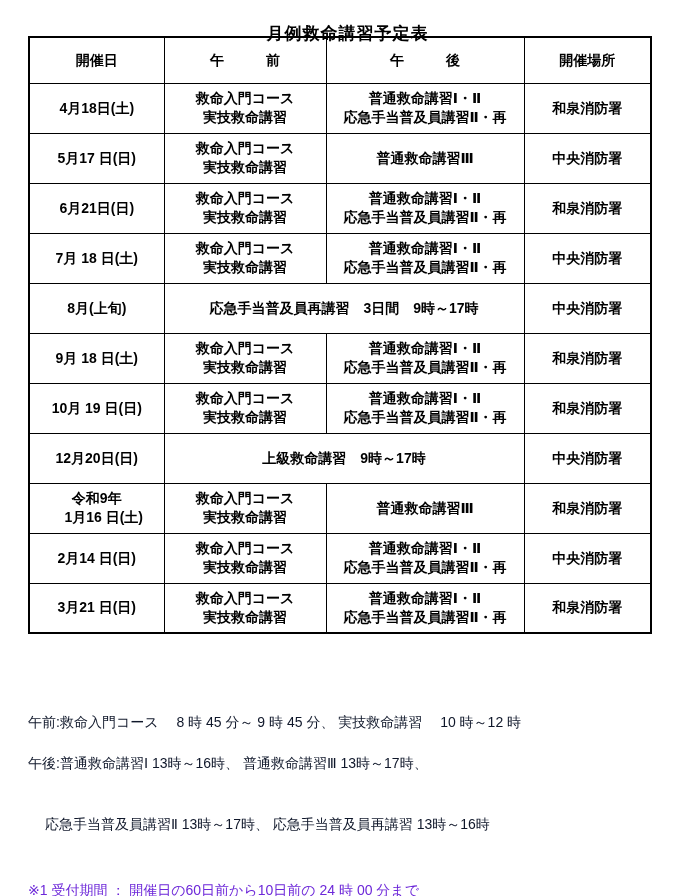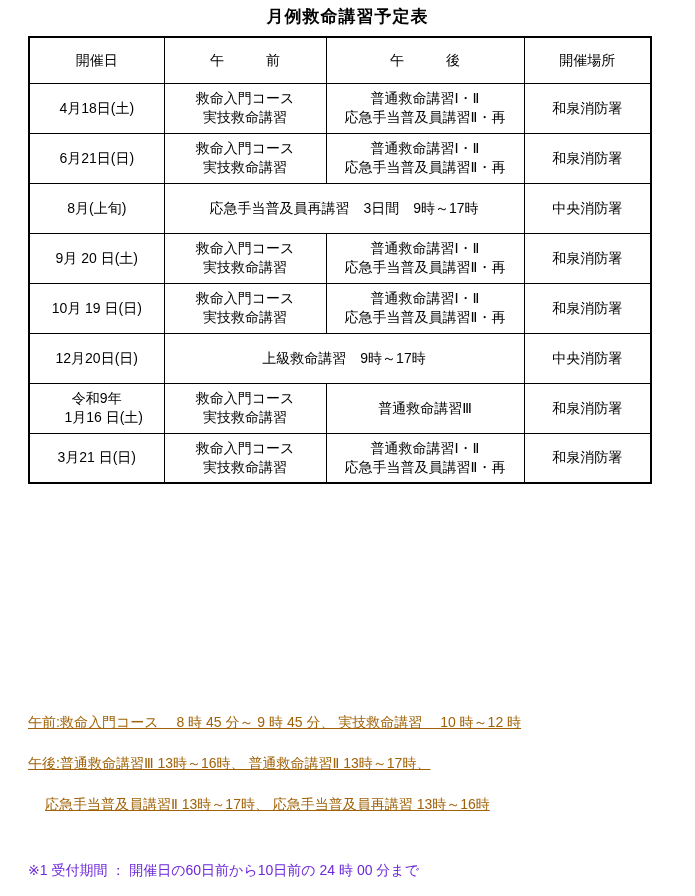--- a/index.html
+++ b/index.html
@@ -11,21 +11,21 @@
   }
   .page {
     position: relative;
     width: 695px;
     height: 896px;
     background: #ffffff;
     overflow: hidden;
   }
   .doc-title {
     position: absolute;
-    top: 5px;
+    top: 22px;
     left: 0;
     width: 100%;
     text-align: center;
     font-size: 17px;
     font-weight: 700;
     letter-spacing: 1px;
   }
   table.schedule {
     position: absolute;
     left: 28px;
@@ -33,43 +33,43 @@
     width: 622px;
     border-collapse: collapse;
     table-layout: fixed;
     border: 2px solid #000000;
   }
   table.schedule td, table.schedule th {
     border: 1.5px solid #000000;
     text-align: center;
     vertical-align: middle;
     font-size: 14px;
-    font-weight: 400;
+    font-weight: 700;
     line-height: 19px;
     padding: 0;
     white-space: pre-line;
     overflow: hidden;
   }
   table.schedule tr.hdr { height: 46px; }
   table.schedule tr.row { height: 50px; }
   td.date-left {
     text-align: left;
     padding-left: 5px;
   }
   .notes {
     position: absolute;
     left: 28px;
     top: 691px;
     width: 660px;
     font-size: 14px;
     line-height: 20.5px;
     white-space: pre-line;
   }
-  .note-line { color: #a16207; text-decoration: underline; }
-  .note-indent { padding-left: 17px; }
+  .note-line { color: #0f172a; }
+  .note-indent { padding-left: 17px; margin-top: 20px; }
   .red-notes { margin-top: 5px; }
   .red-line { color: #6d28d9; }
 </style>
 </head>
 <body>
 
 <div class="page">
 
   <div class="doc-title">月例救命講習予定表</div>
 
@@ -90,39 +90,54 @@
 
       <tr class="row">
         <td>4月18日(土)</td>
         <td>救命入門コース
 実技救命講習</td>
         <td>普通救命講習Ⅰ・Ⅱ
 応急手当普及員講習Ⅱ・再</td>
         <td>和泉消防署</td>
       </tr>
 
+      <tr class="row">
+        <td>5月17 日(日)</td>
+        <td>救命入門コース
+実技救命講習</td>
+        <td>普通救命講習Ⅲ</td>
+        <td>中央消防署</td>
+      </tr>
 
       <tr class="row">
         <td>6月21日(日)</td>
         <td>救命入門コース
 実技救命講習</td>
         <td>普通救命講習Ⅰ・Ⅱ
 応急手当普及員講習Ⅱ・再</td>
         <td>和泉消防署</td>
       </tr>
 
+      <tr class="row">
+        <td>7月 18 日(土)</td>
+        <td>救命入門コース
+実技救命講習</td>
+        <td>普通救命講習Ⅰ・Ⅱ
+応急手当普及員講習Ⅱ・再</td>
+        <td>中央消防署</td>
+      </tr>
 
       <tr class="row">
         <td>8月(上旬)</td>
         <td colspan="2">応急手当普及員再講習　3日間　9時～17時</td>
         <td>中央消防署</td>
       </tr>
 
       <tr class="row">
-        <td>9月 20 日(土)</td>
+        <td>9月 18 日(土)</td>
         <td>救命入門コース
 実技救命講習</td>
         <td>普通救命講習Ⅰ・Ⅱ
 応急手当普及員講習Ⅱ・再</td>
         <td>和泉消防署</td>
       </tr>
 
       <tr class="row">
         <td>10月 19 日(日)</td>
         <td>救命入門コース
@@ -141,35 +156,43 @@
 
       <tr class="row">
         <td class="date-left">令和9年
 　1月16 日(土)</td>
         <td>救命入門コース
 実技救命講習</td>
         <td>普通救命講習Ⅲ</td>
         <td>和泉消防署</td>
       </tr>
 
+      <tr class="row">
+        <td>2月14 日(日)</td>
+        <td>救命入門コース
+実技救命講習</td>
+        <td>普通救命講習Ⅰ・Ⅱ
+応急手当普及員講習Ⅱ・再</td>
+        <td>中央消防署</td>
+      </tr>
 
       <tr class="row">
         <td>3月21 日(日)</td>
         <td>救命入門コース
 実技救命講習</td>
         <td>普通救命講習Ⅰ・Ⅱ
 応急手当普及員講習Ⅱ・再</td>
         <td>和泉消防署</td>
       </tr>
     </tbody>
   </table>
 
   <div class="notes">
     <div class="note-line">午前:救命入門コース　 8 時 45 分～ 9 時 45 分、 実技救命講習　 10 時～12 時</div>
-    <div class="note-line">午後:普通救命講習Ⅲ 13時～16時、 普通救命講習Ⅱ 13時～17時、</div>
+    <div class="note-line">午後:普通救命講習Ⅰ 13時～16時、 普通救命講習Ⅲ 13時～17時、</div>
     <div class="note-line note-indent">応急手当普及員講習Ⅱ 13時～17時、 応急手当普及員再講習 13時～16時</div>
     <div class="red-notes">
       <div class="red-line">※1 受付期間 ： 開催日の60日前から10日前の 24 時 00 分まで</div>
       
       
     </div>
   </div>
 
 </div>
 

